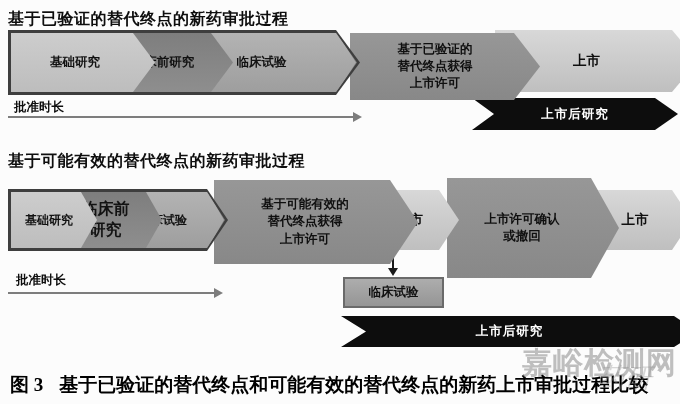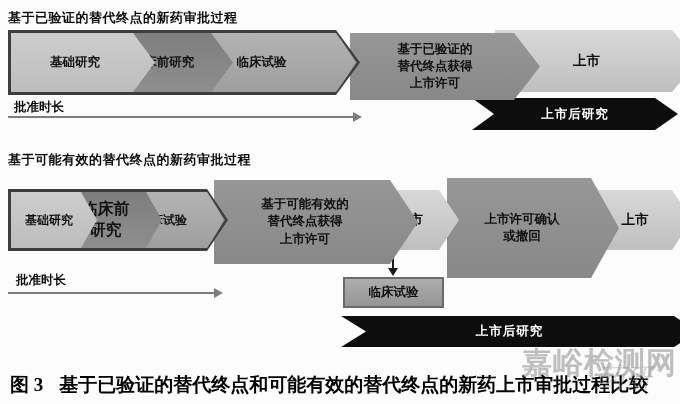--- a/index.html
+++ b/index.html
@@ -1,21 +1,21 @@
 <!DOCTYPE html>
 <html><head>
 <meta charset="utf-8">
 <style>
   html,body{margin:0;padding:0;background:#e8e8e8;}
   #stage{
     position:relative;width:680px;height:404px;background:#fcfcfc;overflow:hidden;
     font-family:"Liberation Sans",sans-serif;color:#111;
   }
   .abs{position:absolute;}
-  .sec-title{font-size:13px;font-weight:bold;color:#0e0e0e;letter-spacing:.5px;}
+  .sec-title{font-size:16px;font-weight:bold;color:#0e0e0e;letter-spacing:.5px;}
   
   .pent{
     position:absolute;display:flex;align-items:center;justify-content:center;
     clip-path:polygon(0 0,calc(100% - var(--tip)) 0,100% 50%,calc(100% - var(--tip)) 100%,0 100%);
     font-weight:bold;text-align:center;
   }
   
   .chev{
     position:absolute;display:flex;align-items:center;justify-content:center;
     clip-path:polygon(0 0,calc(100% - var(--tip)) 0,100% 50%,calc(100% - var(--tip)) 100%,0 100%,var(--notch) 50%);

